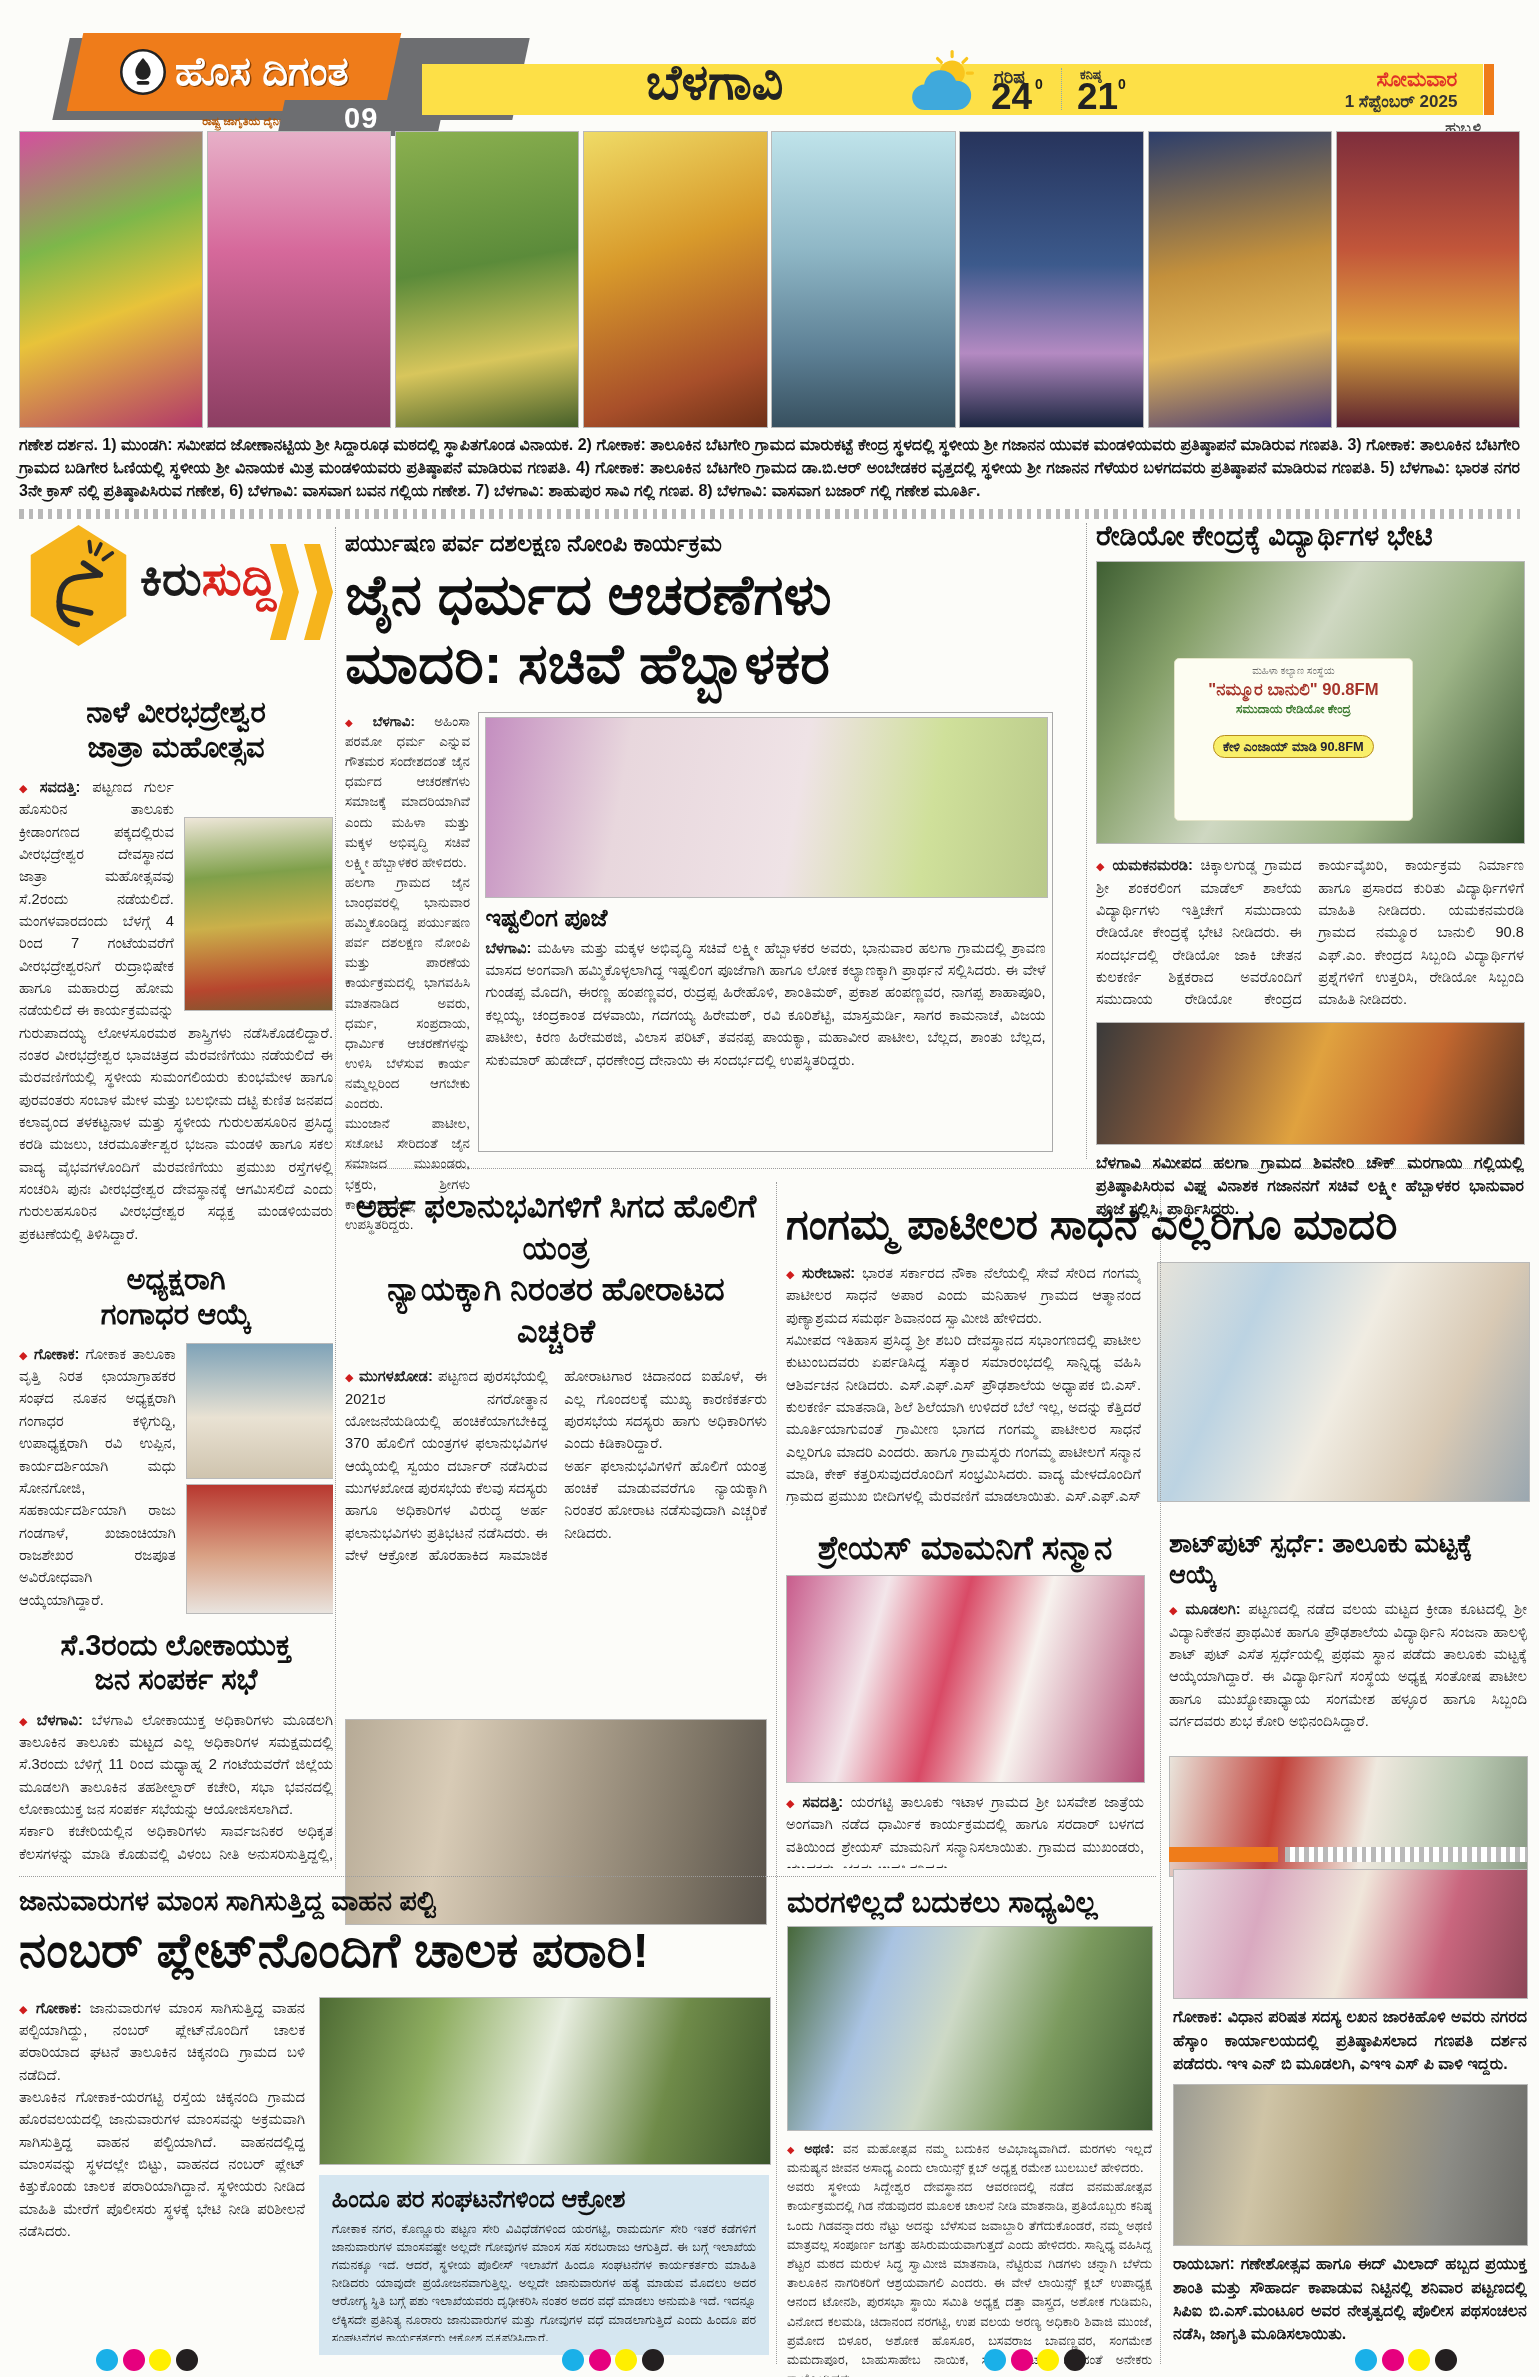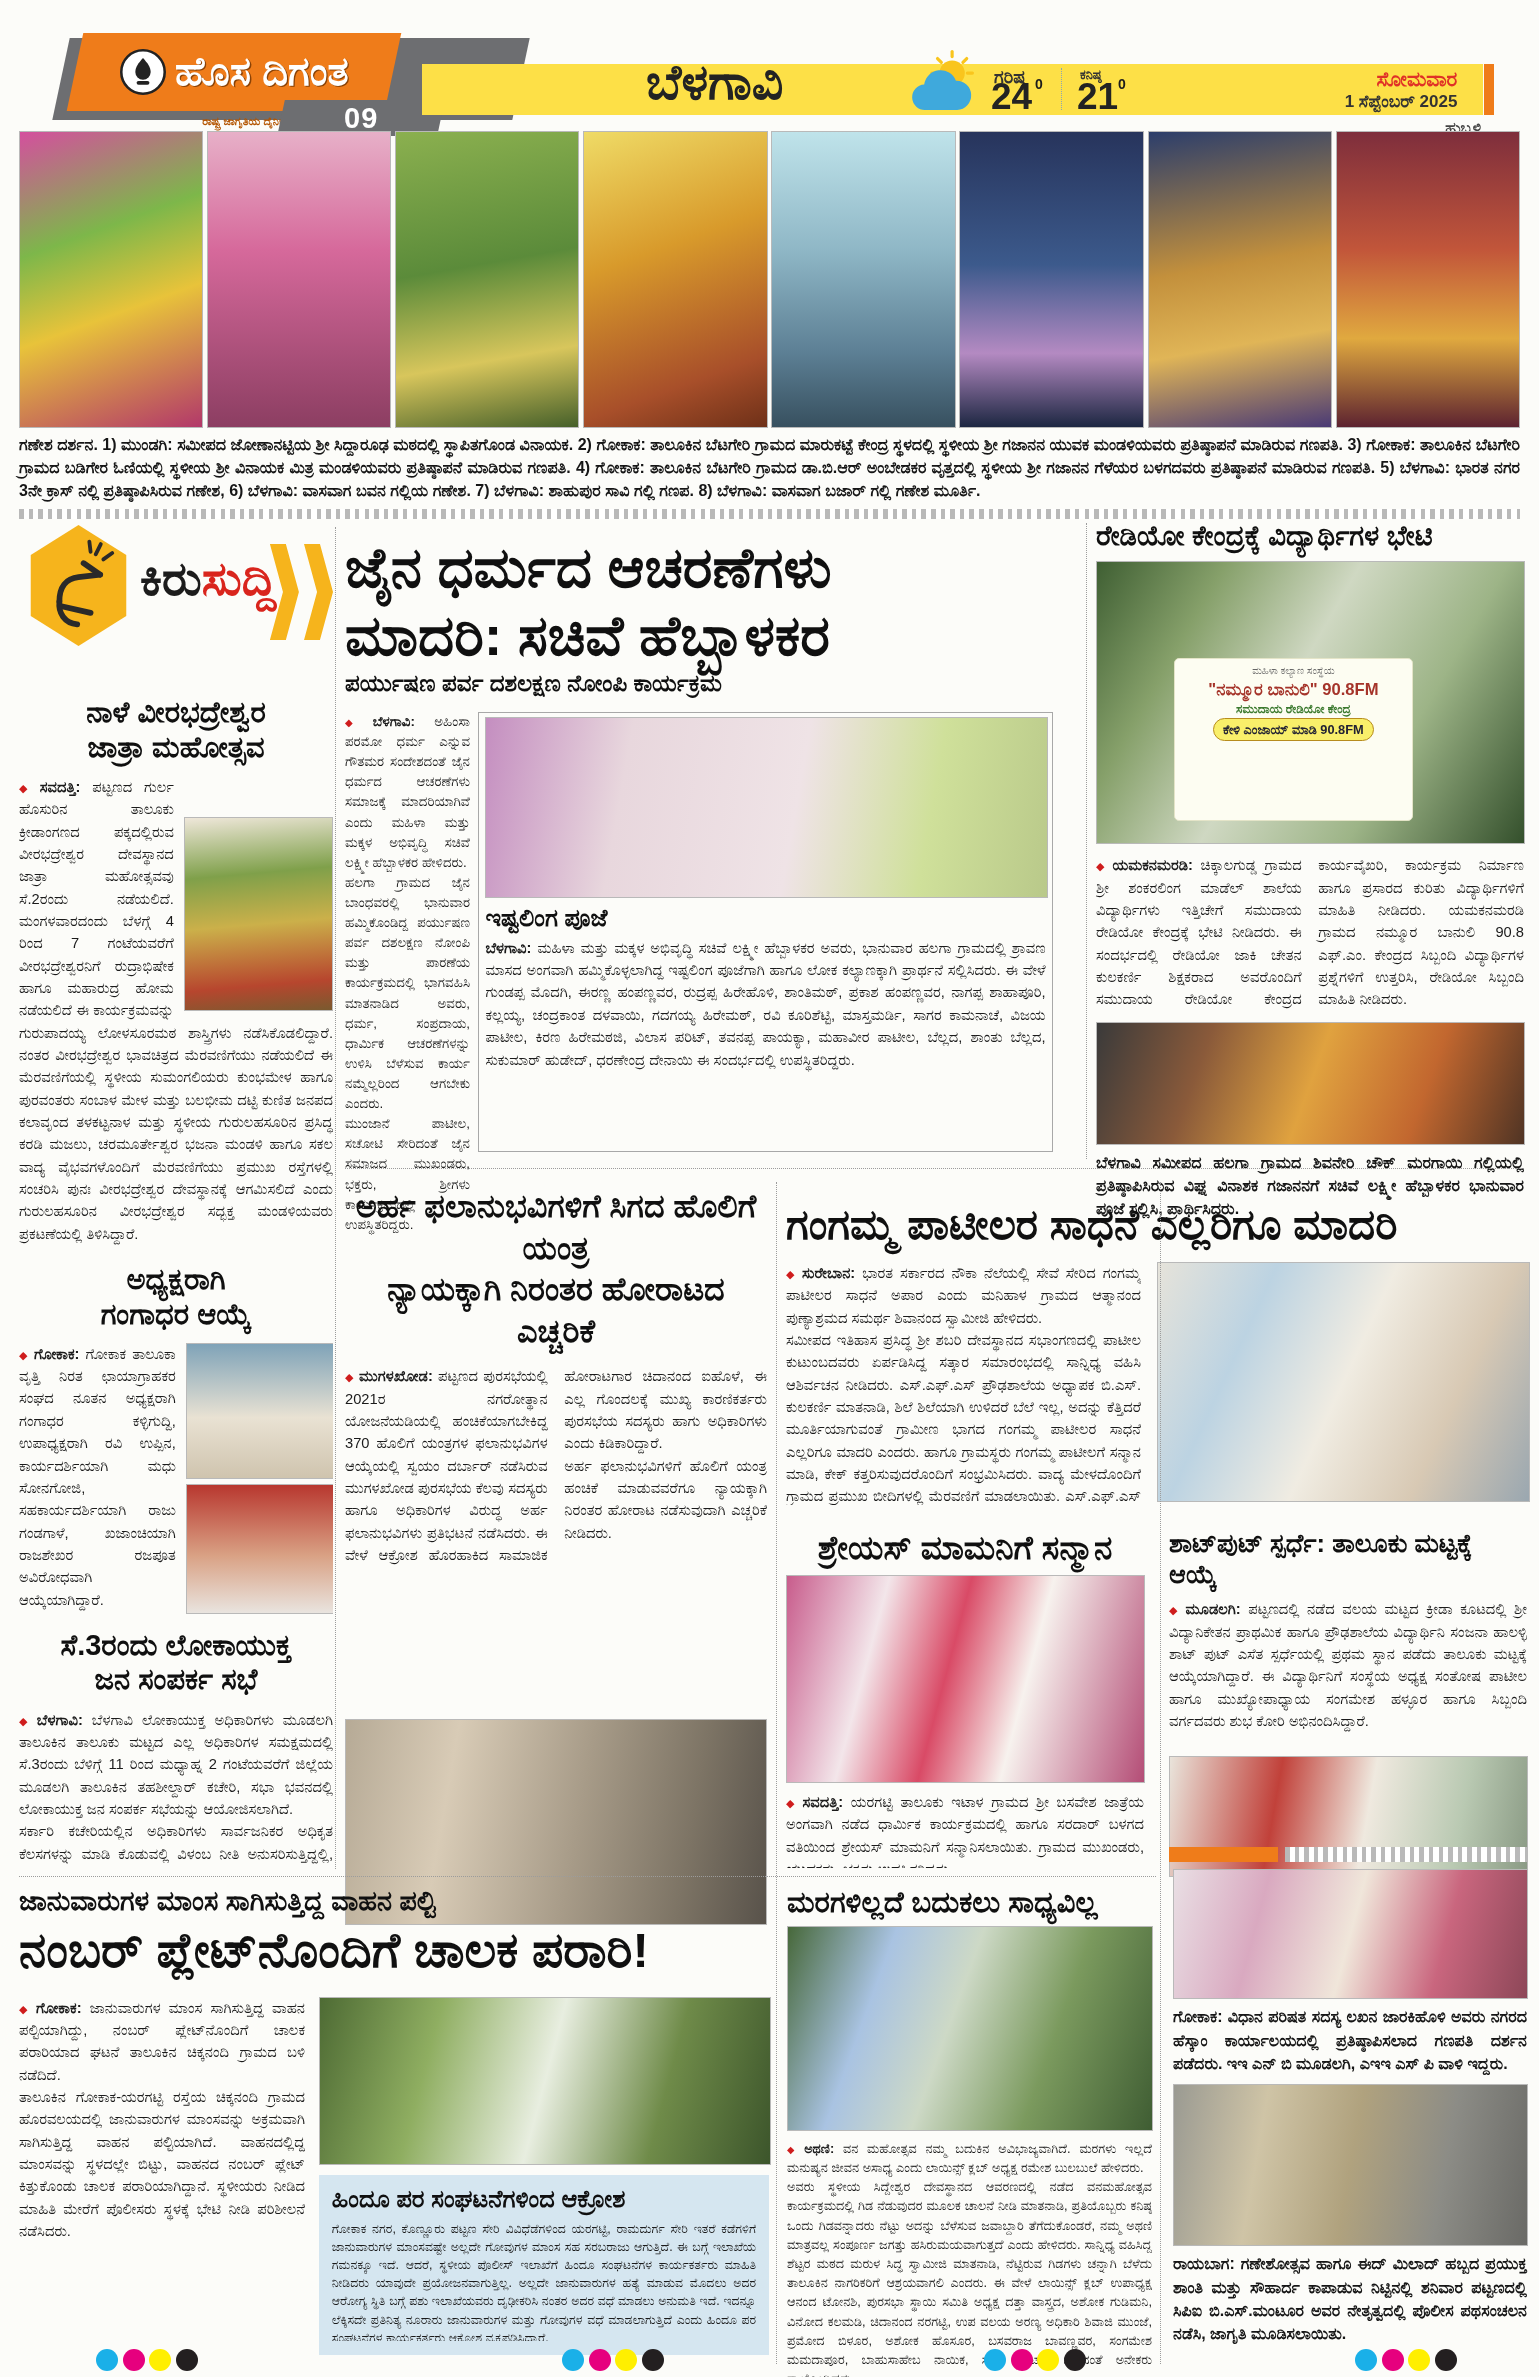--- a/index.html
+++ b/index.html
@@ -20,21 +20,21 @@
   .dotv{border-left:1.9px dotted #9c9c9c;}
   .doth{border-top:1.9px dotted #9c9c9c;}
   .stripes{background:repeating-linear-gradient(90deg,#b9b9b9 0 4.5px,#ffffff 4.5px 9.6px);}
   .cmyk{display:flex;gap:4.5px;}
   .cmyk i{width:22px;height:22px;border-radius:50%;display:block;}
   .chev{display:inline-block;width:29px;height:96px;background:#f6b41c;margin-left:5.1px;
         clip-path:polygon(0 0,55% 0,100% 50%,55% 100%,0 100%,45% 50%);}
   .banner{position:absolute;left:18%;top:34%;width:56%;height:58%;background:#fdfdf2;border:1.3px solid #e4e4c8;
           border-radius:5.1px;text-align:center;padding:6.4px 5.1px;box-sizing:border-box;}
   .pill{display:inline-block;background:#f9ef6a;border:1.3px solid #b78c1e;border-radius:16.6px;
-        padding:2.6px 9px;font-weight:bold;color:#223;font-size:12.8px;margin-top:2px;}
+        padding:2.6px 9px;font-weight:bold;color:#223;font-size:12.8px;margin-top:19px;}
   .twocol{column-count:2;column-gap:16.6px;}
   .boxed{border:0.6px solid #a8a8a8;}
 </style>
 </head>
 <body>
 
 <div class="page">
 
   <div class="abs skew" style="left:61px;top:38px;width:460px;height:82px;background:#6d6e71;"></div>
   <div class="abs skew" style="left:75px;top:33px;width:318px;height:78px;background:#ef7c1a;display:flex;align-items:center;justify-content:center;gap:9px;">
@@ -148,23 +148,23 @@
     <h2 class="headline center preline" style="font-size:29px;margin:6.4px 0 11.5px 0;">ಸೆ.3ರಂದು ಲೋಕಾಯುಕ್ತ
 ಜನ ಸಂಪರ್ಕ ಸಭೆ</h2>
     <p class="body" style="margin:0;">
       <span class="diamond">◆</span><span class="dateline">ಬೆಳಗಾವಿ:</span>
       <span class="preline">ಬೆಳಗಾವಿ ಲೋಕಾಯುಕ್ತ ಅಧಿಕಾರಿಗಳು ಮೂಡಲಗಿ ತಾಲೂಕಿನ ತಾಲೂಕು ಮಟ್ಟದ ಎಲ್ಲ ಅಧಿಕಾರಿಗಳ ಸಮಕ್ಷಮದಲ್ಲಿ ಸೆ.3ರಂದು ಬೆಳಿಗ್ಗೆ 11 ರಿಂದ ಮಧ್ಯಾಹ್ನ 2 ಗಂಟೆಯವರೆಗೆ ಜಿಲ್ಲೆಯ ಮೂಡಲಗಿ ತಾಲೂಕಿನ ತಹಶೀಲ್ದಾರ್ ಕಚೇರಿ, ಸಭಾ ಭವನದಲ್ಲಿ ಲೋಕಾಯುಕ್ತ ಜನ ಸಂಪರ್ಕ ಸಭೆಯನ್ನು ಆಯೋಜಿಸಲಾಗಿದೆ.
 ಸರ್ಕಾರಿ ಕಚೇರಿಯಲ್ಲಿನ ಅಧಿಕಾರಿಗಳು ಸಾರ್ವಜನಿಕರ ಅಧಿಕೃತ ಕೆಲಸಗಳನ್ನು ಮಾಡಿ ಕೊಡುವಲ್ಲಿ ವಿಳಂಬ ನೀತಿ ಅನುಸರಿಸುತ್ತಿದ್ದಲ್ಲಿ, ಅಂತಹ ಅಧಿಕಾರಿಗಳ ವಿರುದ್ಧ ದೂರು ನೀಡಬಹುದಾಗಿದೆ. ಸರ್ಕಾರಿ ಅಧಿಕಾರಿಗಳು ಕೆಲಸ ಮಾಡಿಕೊಡುವಲ್ಲಿ ಹಣಕ್ಕೆ ಬೇಡಿಕೆ ಇಟ್ಟಲ್ಲಿ/ ಲಂಚ ಸ್ವೀಕರಿಸಿದಲ್ಲಿ ದಾಖಲೆ ಸಹಿತ ದೂರು ಸಲ್ಲಿಸಬಹುದು. ಸಾರ್ವಜನಿಕರು ಈ ಸಭೆಯ ಸದುಪಯೋಗ ಪಡೆದುಕೊಳ್ಳಬೇಕು ಎಂದು ಲೋಕಾಯುಕ್ತ ಕಚೇರಿಯ ಪ್ರಕಟಣೆ ತಿಳಿಸಿದೆ.</span>
     </p>
   </div>
 
   <div class="abs" style="left:345px;top:530px;width:735px;height:629px;">
+    <div class="headline" style="font-size:23px;">ಪರ್ಯುಷಣ ಪರ್ವ ದಶಲಕ್ಷಣ ನೋಂಪಿ ಕಾರ್ಯಕ್ರಮ</div>
     <div class="headline preline" style="font-size:56px;line-height:1.22;margin-top:3.8px;">ಜೈನ ಧರ್ಮದ ಆಚರಣೆಗಳು
 ಮಾದರಿ: ಸಚಿವೆ ಹೆಬ್ಬಾಳಕರ</div>
-    <div class="headline" style="font-size:23px;">ಪರ್ಯುಷಣ ಪರ್ವ ದಶಲಕ್ಷಣ ನೋಂಪಿ ಕಾರ್ಯಕ್ರಮ</div>
     <div style="position:relative;margin-top:14px;height:441px;">
       <p class="small" style="position:absolute;left:0;top:0;width:125px;margin:0;">
         <span class="diamond">◆</span><span class="dateline">ಬೆಳಗಾವಿ:</span>
         <span class="preline">ಅಹಿಂಸಾ ಪರಮೋ ಧರ್ಮ ಎನ್ನುವ ಗೌತಮರ ಸಂದೇಶದಂತೆ ಜೈನ ಧರ್ಮದ ಆಚರಣೆಗಳು ಸಮಾಜಕ್ಕೆ ಮಾದರಿಯಾಗಿವೆ ಎಂದು ಮಹಿಳಾ ಮತ್ತು ಮಕ್ಕಳ ಅಭಿವೃದ್ಧಿ ಸಚಿವೆ ಲಕ್ಷ್ಮೀ ಹೆಬ್ಬಾಳಕರ ಹೇಳಿದರು.
 ಹಲಗಾ ಗ್ರಾಮದ ಜೈನ ಬಾಂಧವರಲ್ಲಿ ಭಾನುವಾರ ಹಮ್ಮಿಕೊಂಡಿದ್ದ ಪರ್ಯುಷಣ ಪರ್ವ ದಶಲಕ್ಷಣ ನೋಂಪಿ ಮತ್ತು ಪಾರಣೆಯ ಕಾರ್ಯಕ್ರಮದಲ್ಲಿ ಭಾಗವಹಿಸಿ ಮಾತನಾಡಿದ ಅವರು, ಧರ್ಮ, ಸಂಪ್ರದಾಯ, ಧಾರ್ಮಿಕ ಆಚರಣೆಗಳನ್ನು ಉಳಿಸಿ ಬೆಳೆಸುವ ಕಾರ್ಯ ನಮ್ಮೆಲ್ಲರಿಂದ ಆಗಬೇಕು ಎಂದರು.
 ಮುಂಜಾನೆ ಪಾಟೀಲ, ಸಚೋಟಿ ಸೇರಿದಂತೆ ಜೈನ ಸಮಾಜದ ಮುಖಂಡರು, ಭಕ್ತರು, ಶ್ರೀಗಳು ಕಾರ್ಯಕ್ರಮದಲ್ಲಿ ಉಪಸ್ಥಿತರಿದ್ದರು.</span>
       </p>
       <div class="boxed" style="position:absolute;left:133px;top:0;width:575px;height:440px;box-sizing:border-box;padding:3.8px 6.4px;">
         <div class="photo" style="width:561px;height:179px;background:linear-gradient(100deg,#c48ec0 0%,#e8d7dd 25%,#efe3e6 55%,#cfe09a 78%,#b9c98a 100%);"></div>
         <div class="headline" style="font-size:24px;margin:6.4px 0 3.8px 0;">ಇಷ್ಟಲಿಂಗ ಪೂಜೆ</div>

